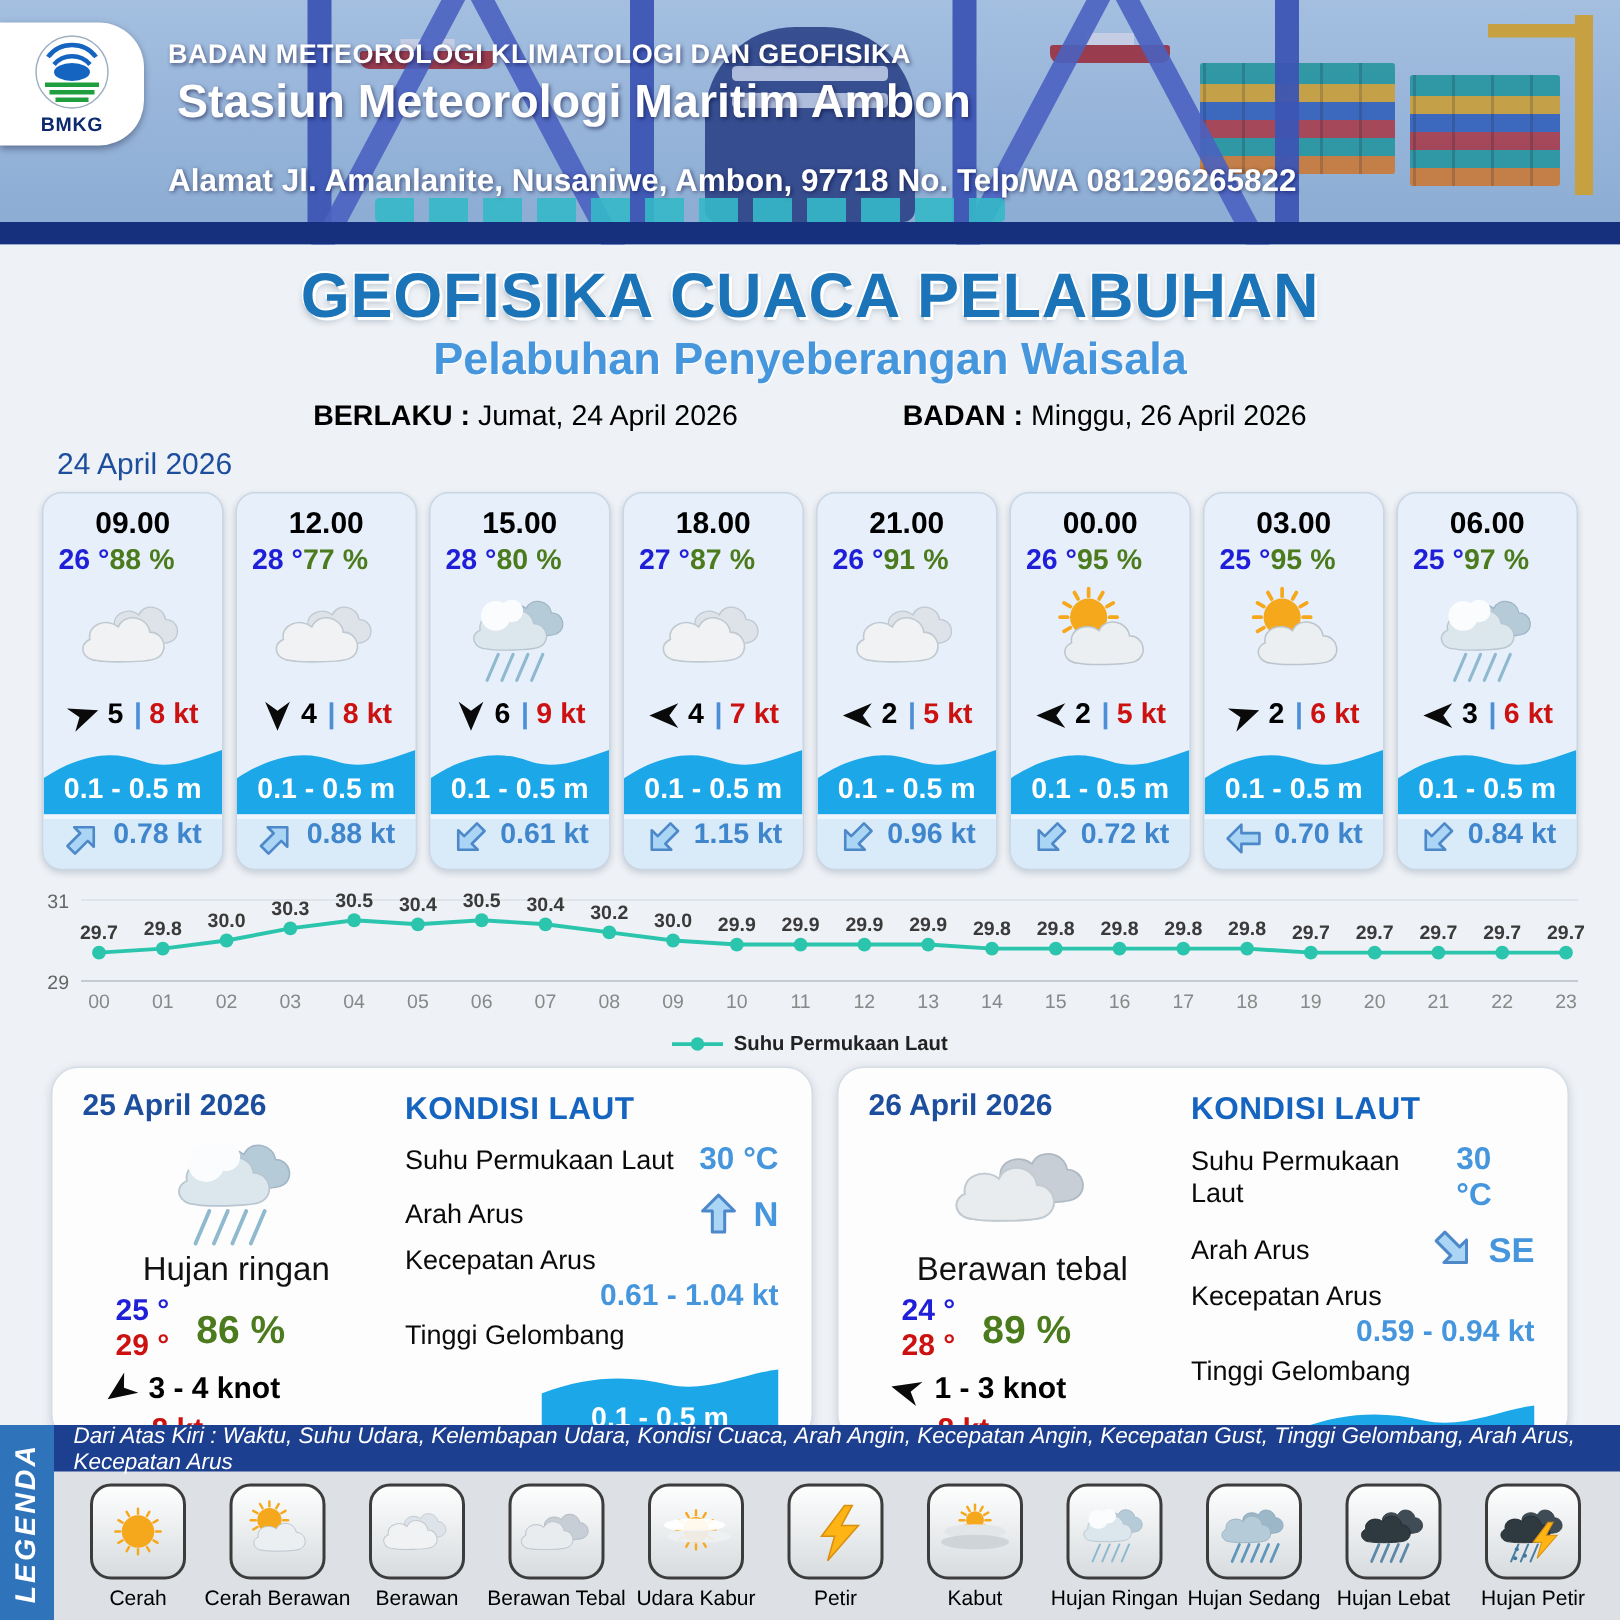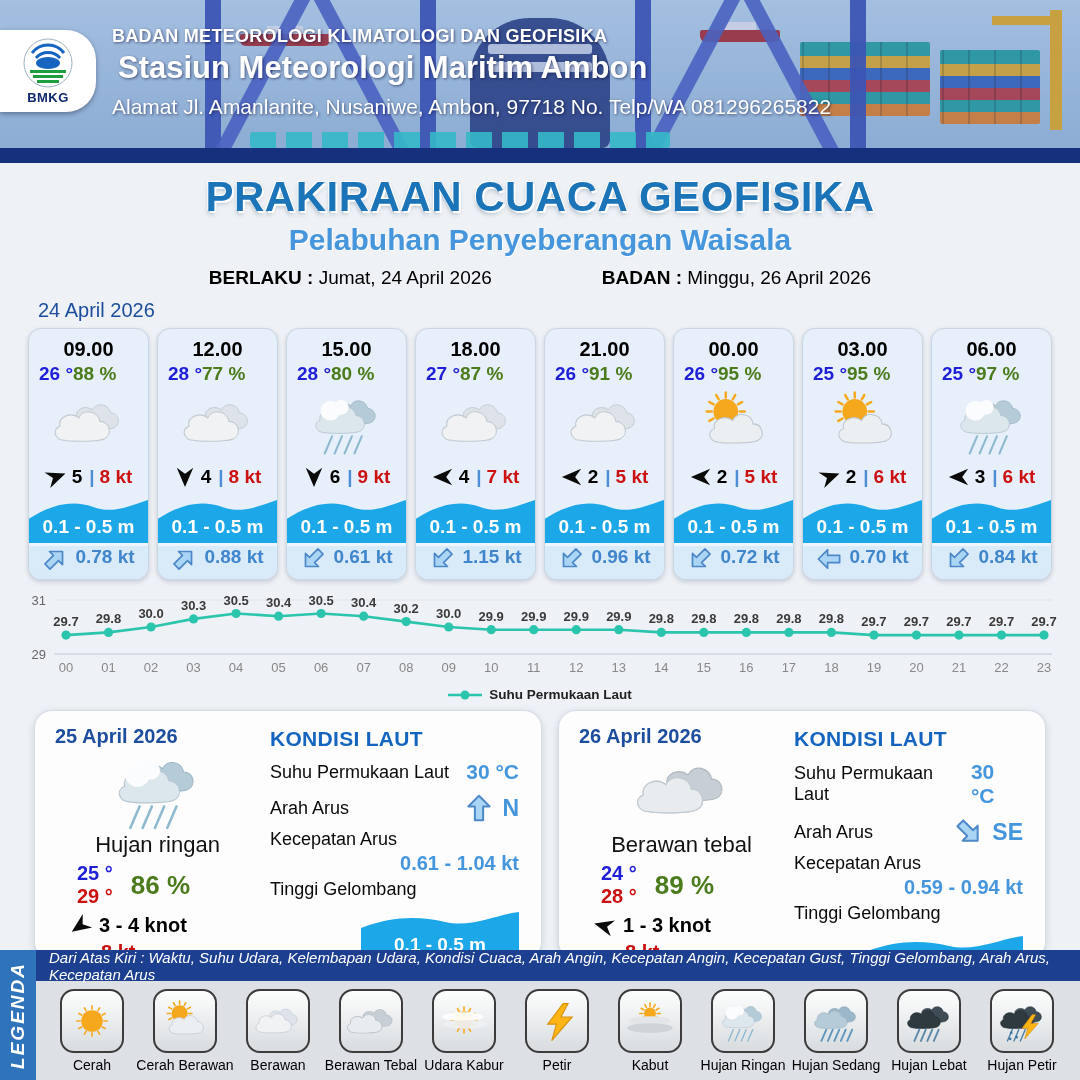--- a/index.html
+++ b/index.html
@@ -21,29 +21,29 @@
   .stack { position:absolute; top:42px; width:130px; height:74px;
     background:
       repeating-linear-gradient(90deg, rgba(0,0,0,0) 0 2px, rgba(0,0,0,.18) 2px 4px, rgba(0,0,0,0) 4px 26px),
       repeating-linear-gradient(0deg, #e8872a 0 12px, #2aa7a0 12px 24px, #c04040 24px 36px, #3a6cc0 36px 48px, #e8b32a 48px 60px, #2aa7a0 60px 74px);
     border-radius:2px; opacity:.95; }
   .crane { position:absolute; right:18px; top:10px; width:12px; height:120px; background:#e8b32a; }
   .crane:before { content:""; position:absolute; top:6px; right:0; width:70px; height:9px; background:#e8b32a; }
   .seats { position:absolute; left:250px; top:132px; width:420px; height:16px;
     background:repeating-linear-gradient(90deg,#35b8c8 0 26px, rgba(0,0,0,0) 26px 36px); border-radius:3px; opacity:.9;}
   .hd-navybar { position:absolute; left:0; bottom:0; width:1080px; height:15px; background:#16307e; }
-  .logo-pill { position:absolute; left:0px; top:30px; width:96px; height:82px; background:#fff;
+  .logo-pill { position:absolute; left:0px; top:15px; width:96px; height:82px; background:#fff;
     border-radius:0 30px 30px 0; display:flex; flex-direction:column; align-items:center; justify-content:center; z-index:5;
     box-shadow:0 2px 5px rgba(0,0,30,.35); }
   .logo-text { font-size:13px; font-weight:bold; color:#0d2a6e; letter-spacing:.5px; margin-top:1px; }
   .hd-text { position:absolute; left:112px; top:26px; z-index:4; color:#fff;
     text-shadow:1px 1px 3px rgba(0,0,50,.55); }
   .hd-agency { font-size:18px; font-weight:bold; letter-spacing:.3px; }
   .hd-station { font-size:31px; font-weight:bold; margin-top:3px; margin-left:6px; }
-  .hd-address { font-size:21px; margin-top:9px; }
+  .hd-address { font-size:21px; margin-top:23px;font-weight:bold; }
 
   
   .titleblock { text-align:center; padding-top:10px; }
   .main-title { font-size:42px; font-weight:900; color:#1b74b8; letter-spacing:.5px;
     text-shadow:2px 2px 0 #fff, -1px -1px 0 #fff, 0 3px 4px rgba(120,140,160,.5); }
   .sub-title { font-size:30px; font-weight:bold; color:#4596dc; margin-top:2px;
     text-shadow:1px 1px 0 #fff; }
   .validity { display:flex; justify-content:center; gap:110px; margin-top:10px; font-size:19px; color:#000;text-align:right; }
   .validity b { font-weight:bold; }
 
@@ -156,21 +156,21 @@
   </div>
 
   <div class="hd-text">
     <div class="hd-agency">BADAN METEOROLOGI KLIMATOLOGI DAN GEOFISIKA</div>
     <div class="hd-station">Stasiun Meteorologi Maritim Ambon</div>
     <div class="hd-address">Alamat Jl. Amanlanite, Nusaniwe, Ambon, 97718   No. Telp/WA  081296265822</div>
   </div>
 </div>
 
 <div class="titleblock">
-  <div class="main-title">PRAKIRAAN CUACA GEOFISIKA</div>
+  <div class="main-title">GEOFISIKA CUACA PELABUHAN</div>
   <div class="sub-title">Pelabuhan Penyeberangan Waisala</div>
   <div class="validity">
     <div><b>BERLAKU :</b>
       <span>Jumat, 24 April 2026</span></div>
     <div><b>BADAN :</b>
       <span>Minggu, 26 April 2026</span></div>
   </div>
 </div>
 
 <div class="hourly-date">24 April 2026</div>

